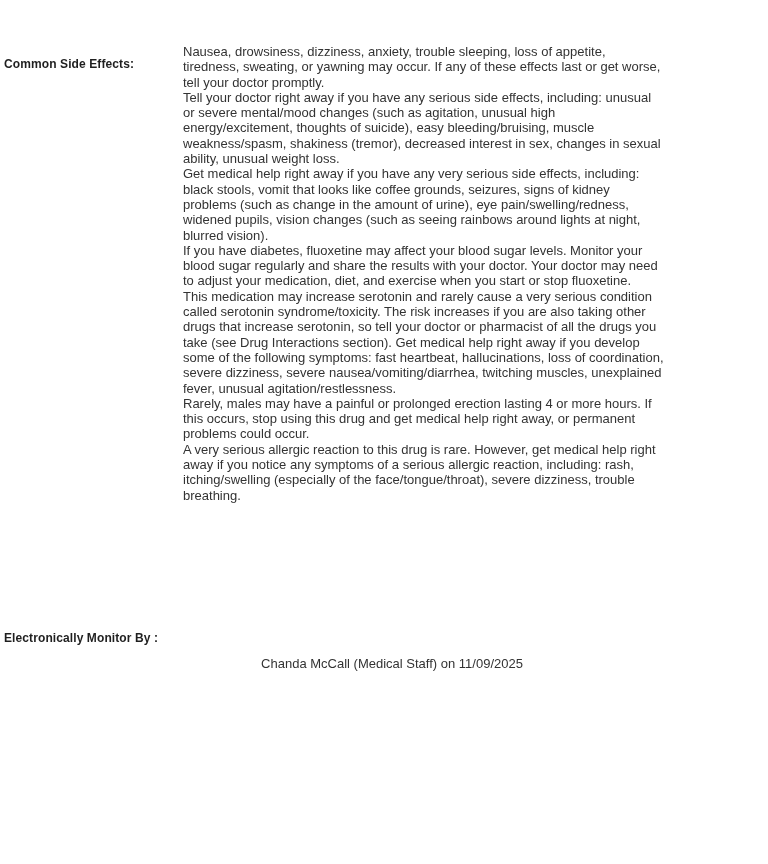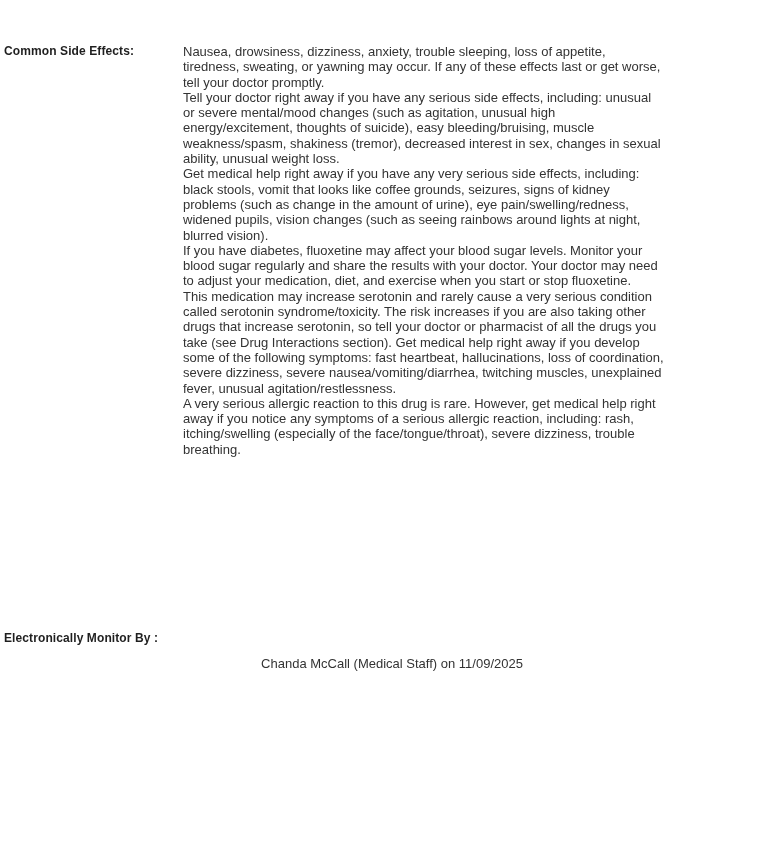--- a/index.html
+++ b/index.html
@@ -22,21 +22,21 @@
   .field-label {
     position: absolute;
     left: 4px;
     font-weight: bold;
     font-size: 12px;
     color: #1f1f1f;
     letter-spacing: 0.1px;
     white-space: nowrap;
   }
   .side-effects-label {
-    top: 44px;
+    top: 57px;
   }
   .text-col {
     position: absolute;
     left: 183px;
     top: 44px;
     width: 481px;
     font-size: 13px;
     line-height: 15.3px;
     color: #333333;
   }
@@ -64,20 +64,21 @@
 <div class="doc">
 
   <div class="field-label side-effects-label">Common Side Effects:</div>
 
   <div class="text-col">
       <div class="para">Nausea, drowsiness, dizziness, anxiety, trouble sleeping, loss of appetite, tiredness, sweating, or yawning may occur. If any of these effects last or get worse, tell your doctor promptly.</div>
       <div class="para">Tell your doctor right away if you have any serious side effects, including: unusual or severe mental/mood changes (such as agitation, unusual high energy/excitement, thoughts of suicide), easy bleeding/bruising, muscle weakness/spasm, shakiness (tremor), decreased interest in sex, changes in sexual ability, unusual weight loss.</div>
       <div class="para">Get medical help right away if you have any very serious side effects, including: black stools, vomit that looks like coffee grounds, seizures, signs of kidney problems (such as change in the amount of urine), eye pain/swelling/redness, widened pupils, vision changes (such as seeing rainbows around lights at night, blurred vision).</div>
       <div class="para">If you have diabetes, fluoxetine may affect your blood sugar levels. Monitor your blood sugar regularly and share the results with your doctor. Your doctor may need to adjust your medication, diet, and exercise when you start or stop fluoxetine.</div>
       <div class="para">This medication may increase serotonin and rarely cause a very serious condition called serotonin syndrome/toxicity. The risk increases if you are also taking other drugs that increase serotonin, so tell your doctor or pharmacist of all the drugs you take (see Drug Interactions section). Get medical help right away if you develop some of the following symptoms: fast heartbeat, hallucinations, loss of coordination, severe dizziness, severe nausea/vomiting/diarrhea, twitching muscles, unexplained fever, unusual agitation/restlessness.</div>
+      <div class="para">Rarely, males may have a painful or prolonged erection lasting 4 or more hours. If this occurs, stop using this drug and get medical help right away, or permanent problems could occur.</div>
       <div class="para">A very serious allergic reaction to this drug is rare. However, get medical help right away if you notice any symptoms of a serious allergic reaction, including: rash, itching/swelling (especially of the face/tongue/throat), severe dizziness, trouble breathing.</div>
     </div>
 
   <div class="field-label signed-by-label">Electronically Monitor By :</div>
 
   <div class="signature-line">Chanda McCall (Medical Staff) on 11/09/2025</div>
 
 </div>
 
 </body></html>

